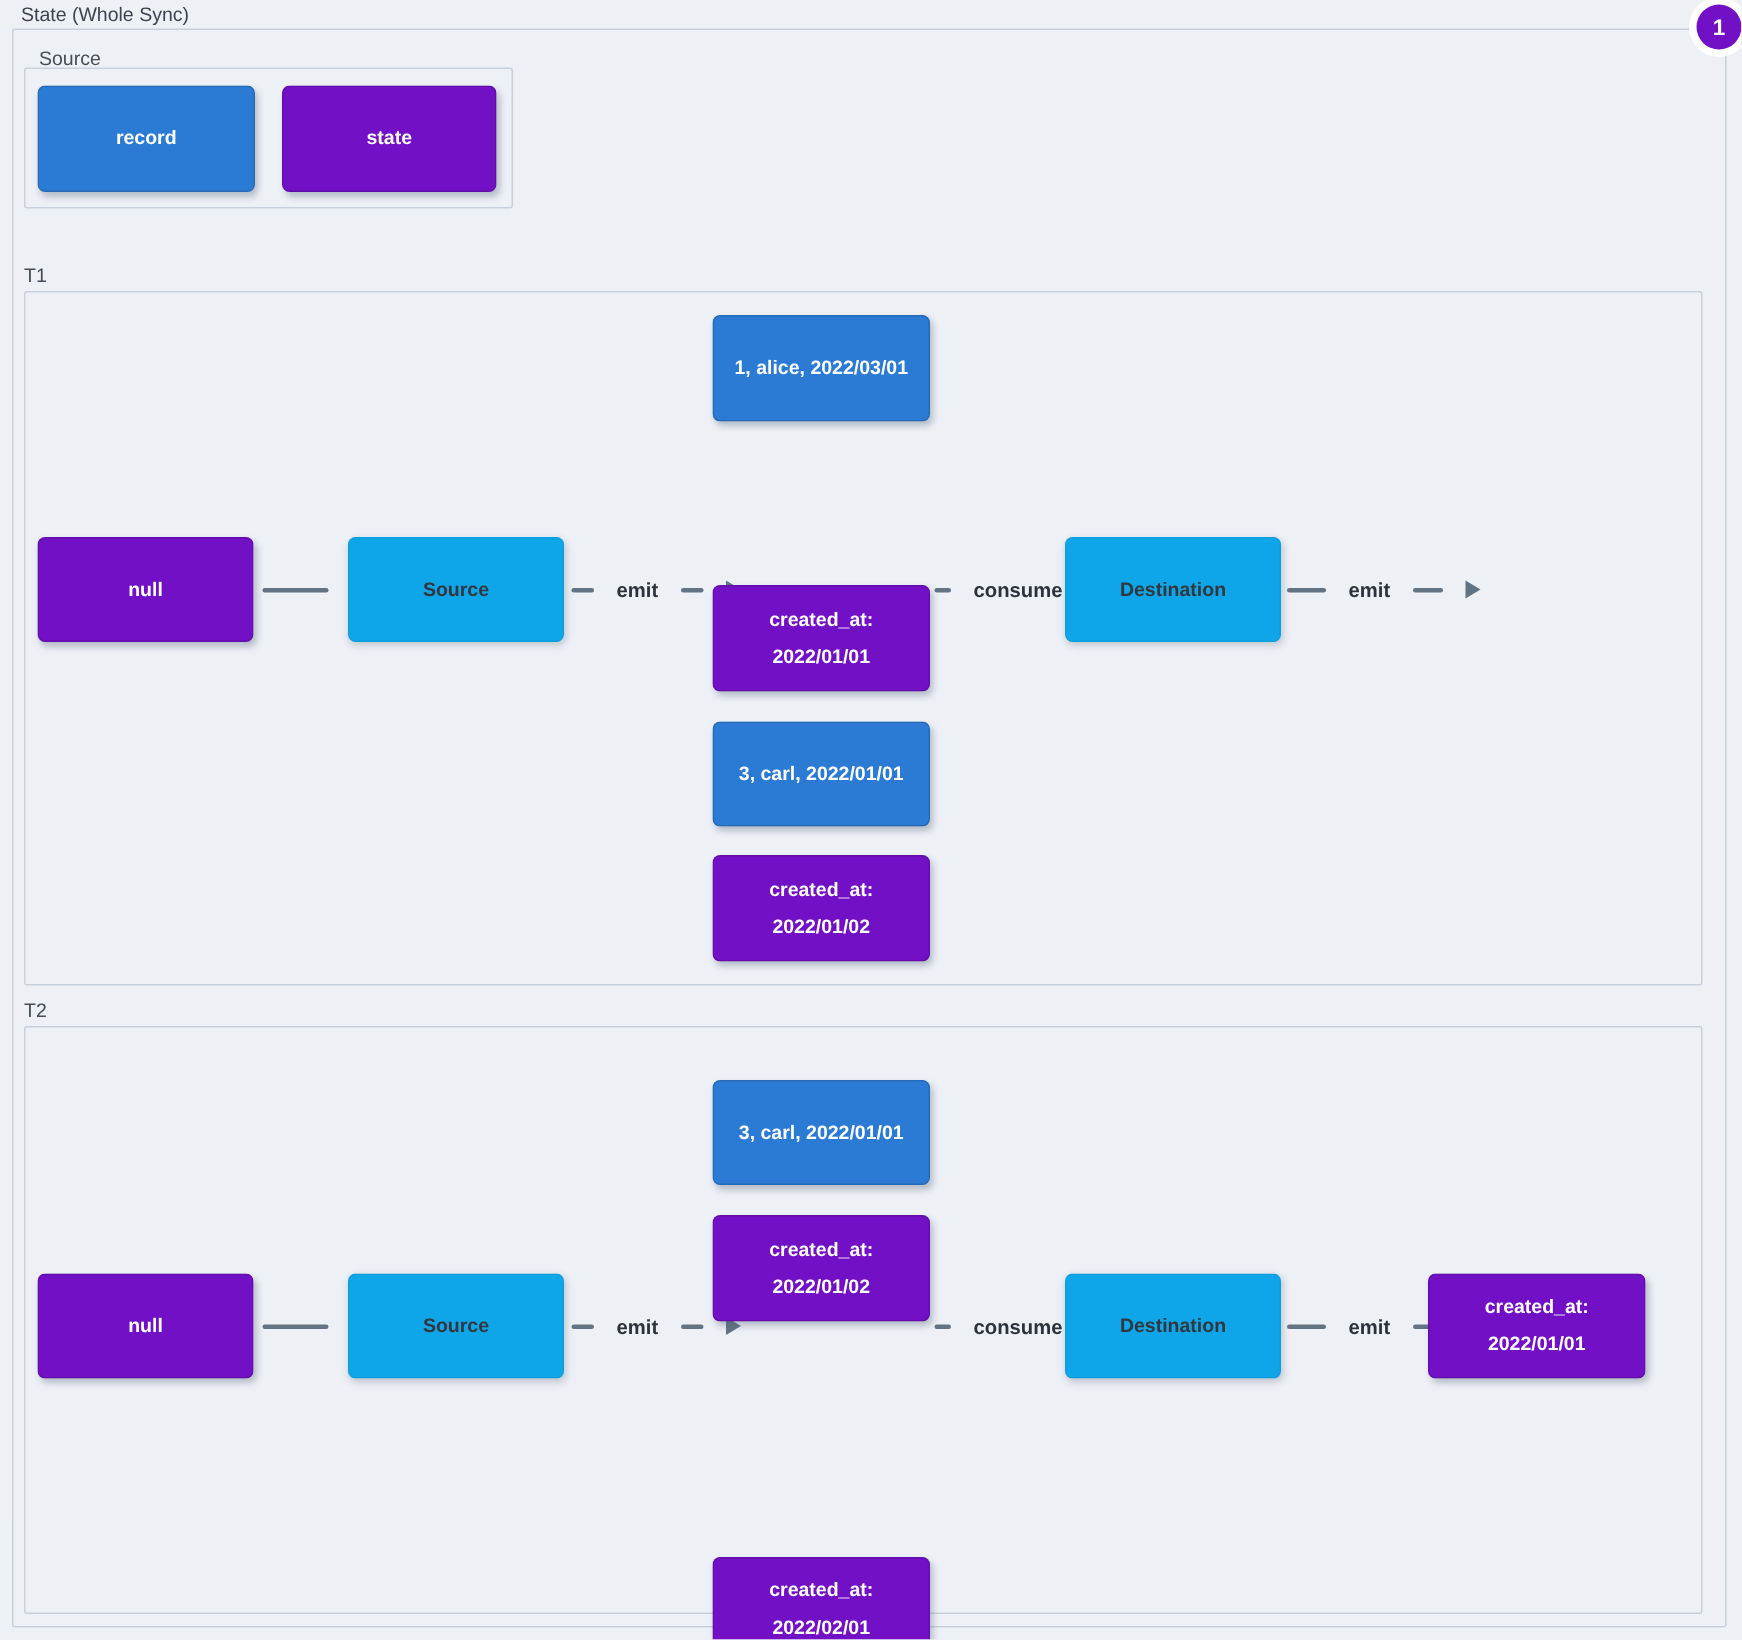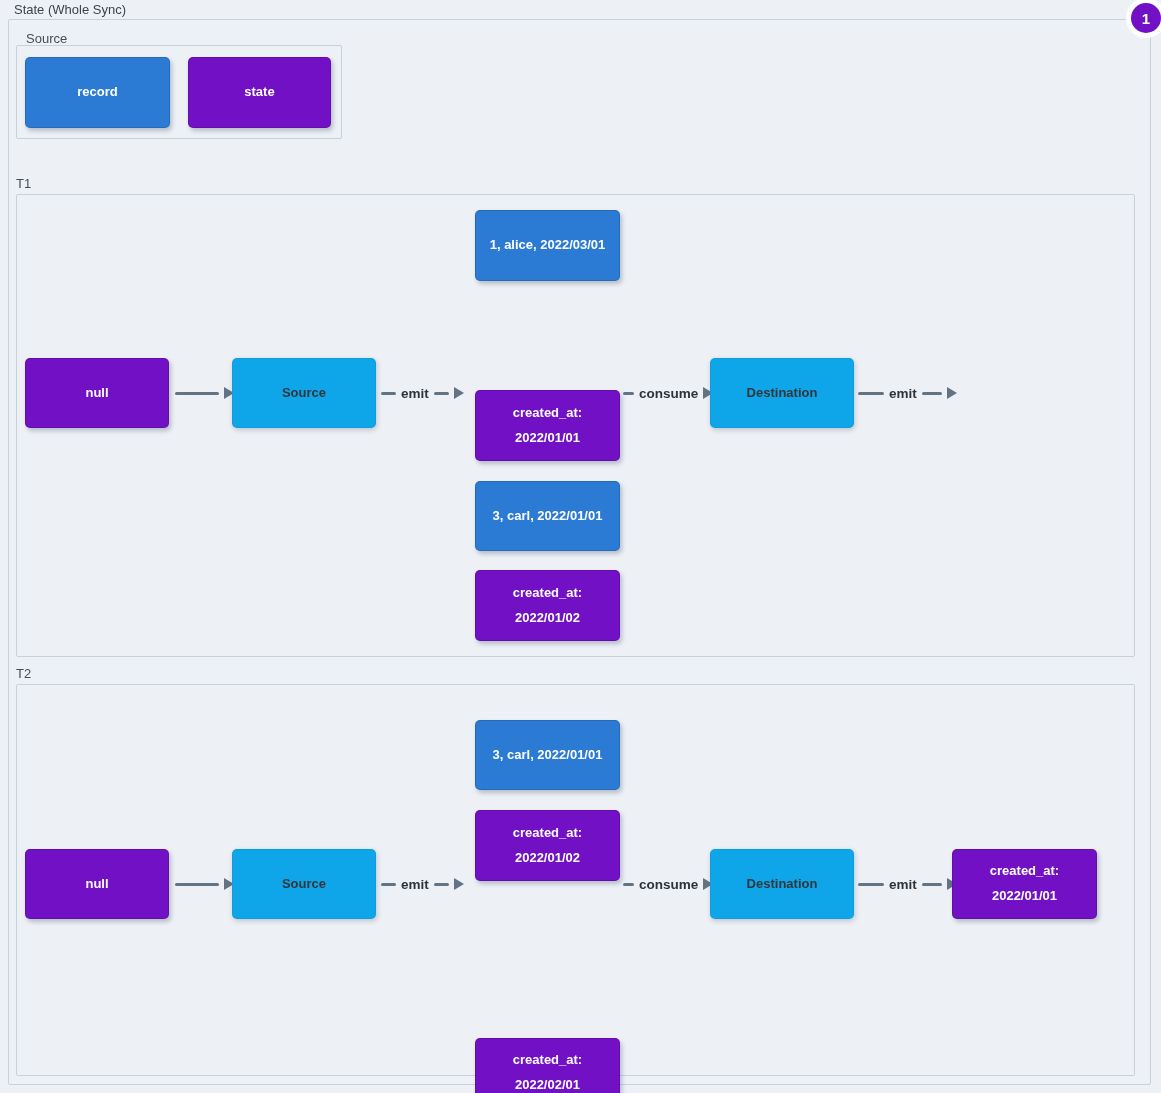--- a/index.html
+++ b/index.html
@@ -48,21 +48,21 @@
   .node.plain{
     background:#0ea5e9;
     color:#32373d;
     border:1px solid rgba(0,0,0,.04);
     box-shadow:1px 2px 5px rgba(80,95,120,.3);
   }
   .edge{
     position:absolute;
     height:20px;
     display:flex;align-items:center;
-    gap:5px;
+    gap:15px;
   }
   .edge .seg{
     height:3px;
     background:var(--arrow,#627384);
     border-radius:2px;
   }
   .edge .head{
     width:0;height:0;
     border-left:10px solid var(--arrow,#627384);
     border-top:6px solid transparent;

